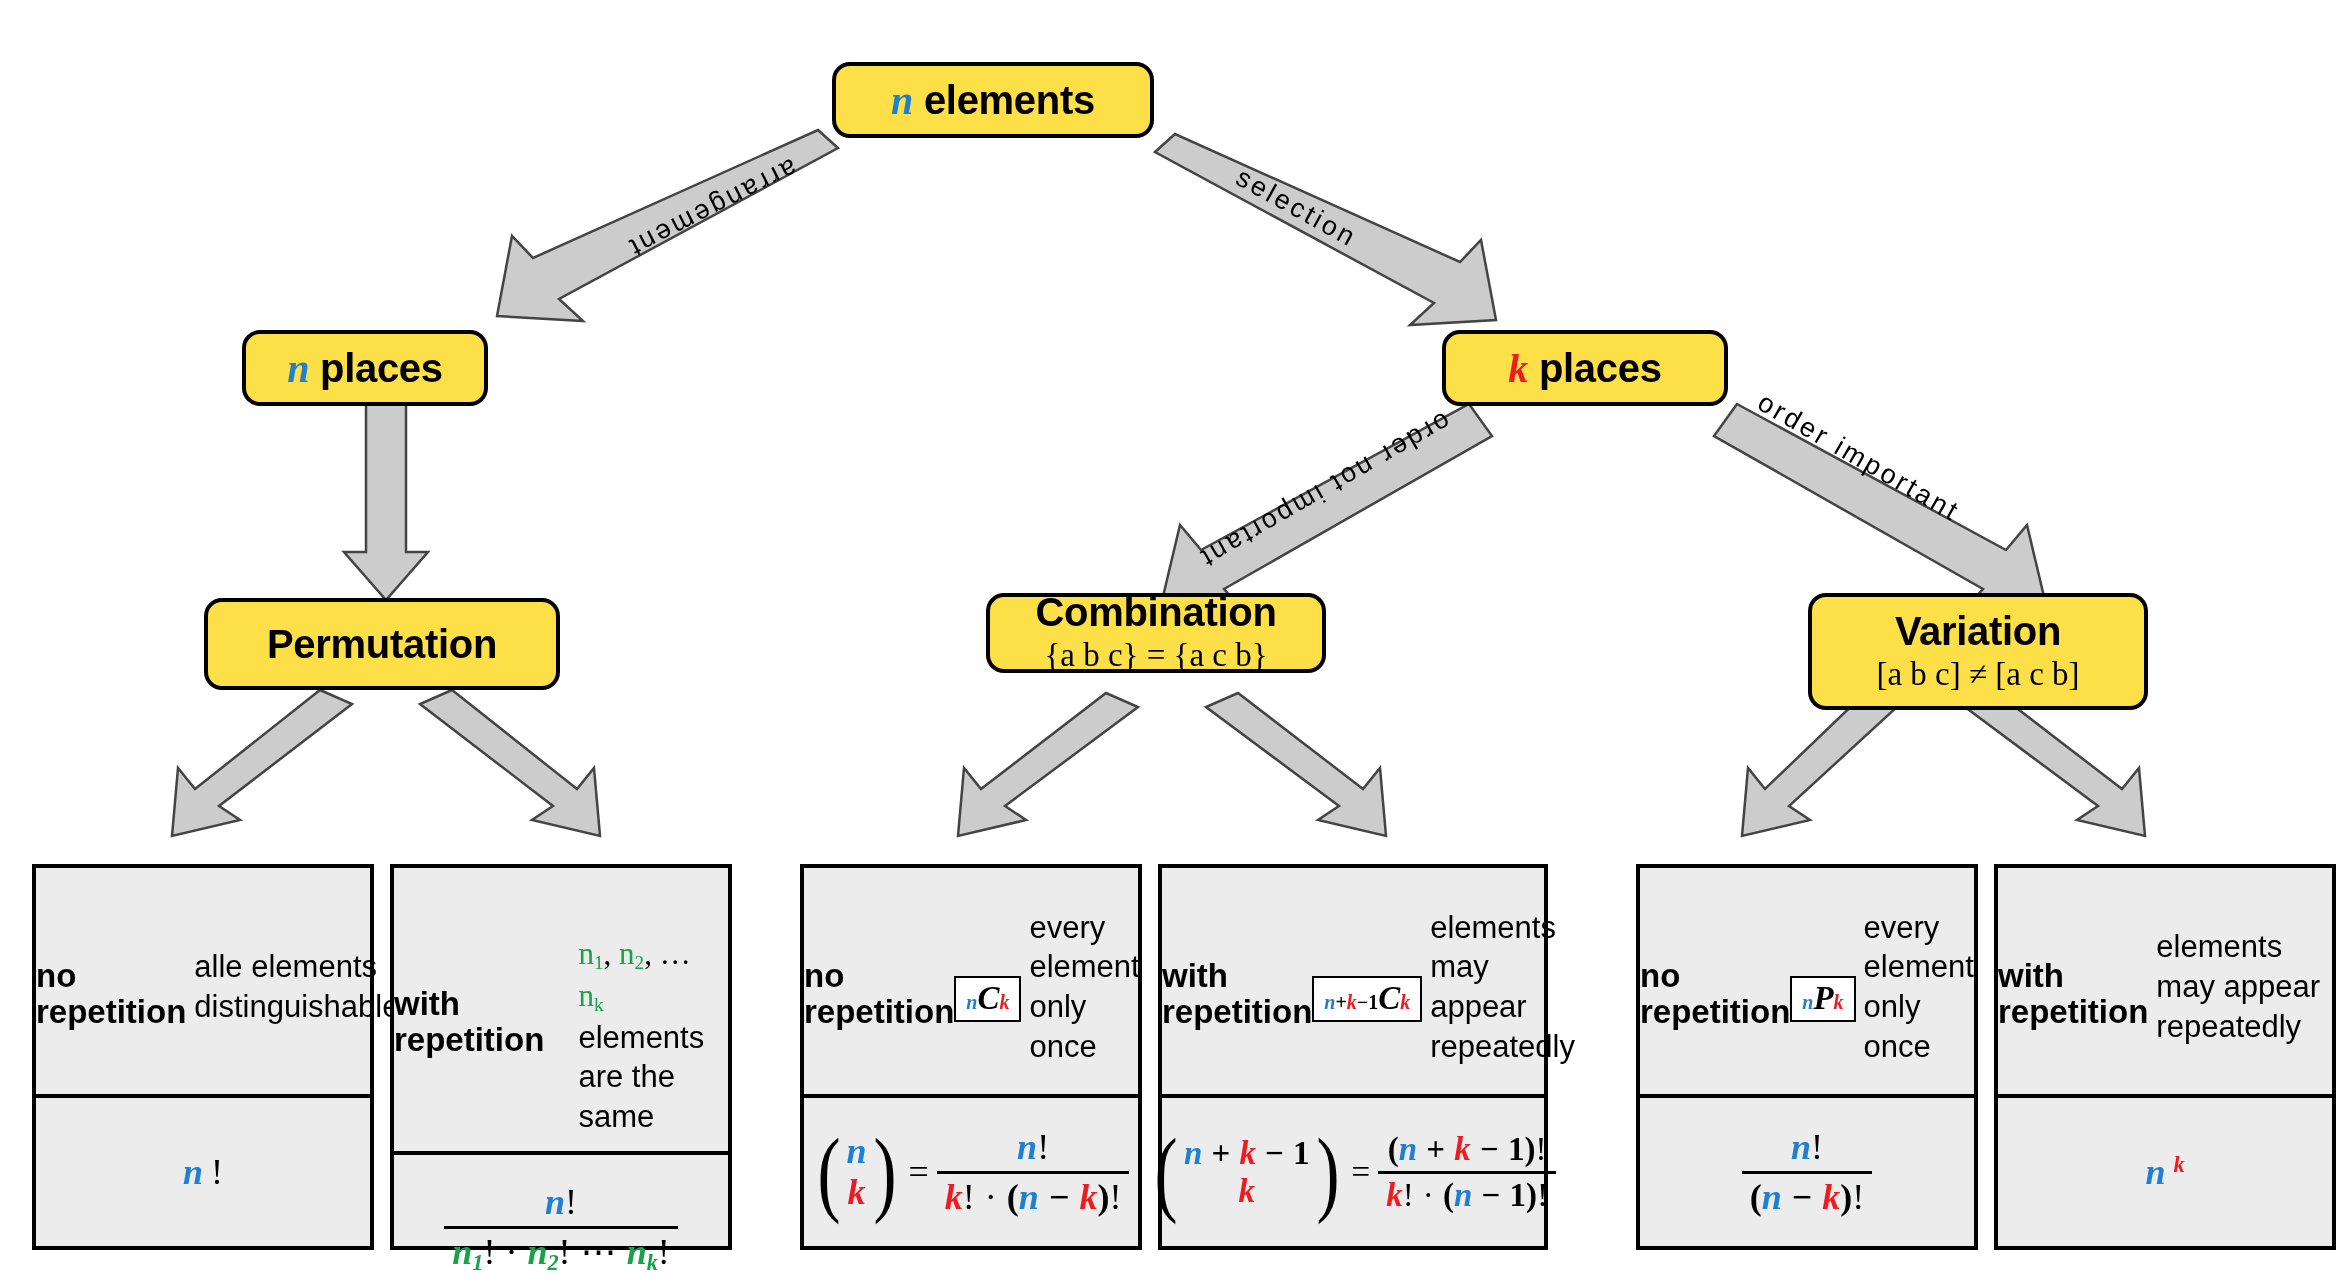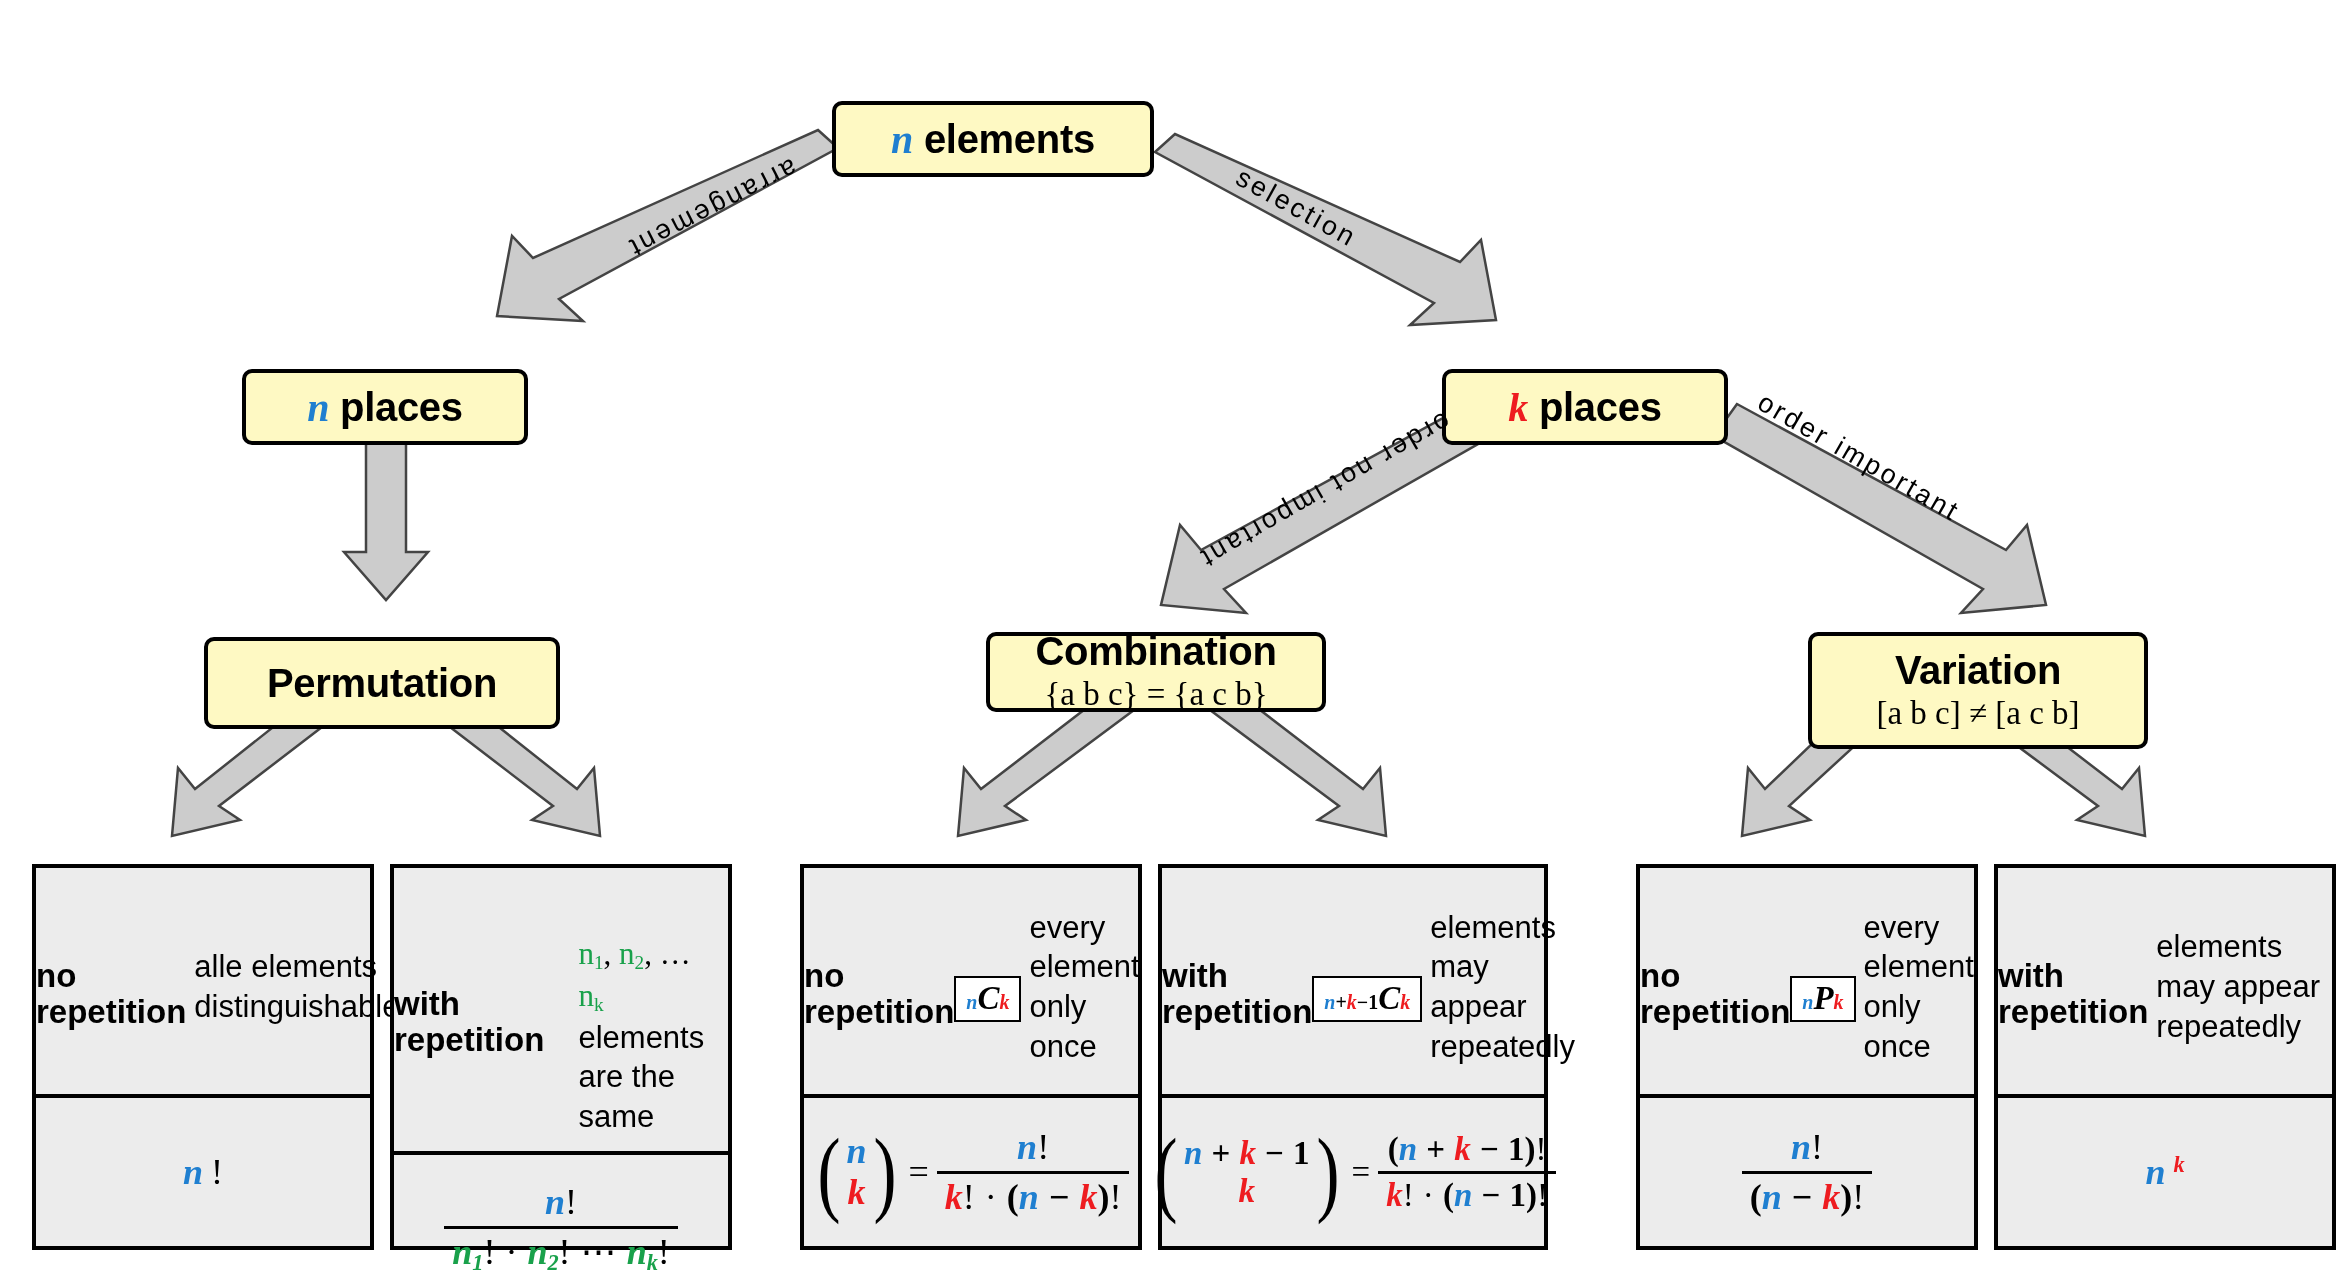--- a/index.html
+++ b/index.html
@@ -17,30 +17,29 @@
   svg.arrows{
     position:absolute;
     left:0; top:0;
     width:2349px; height:1281px;
     pointer-events:none;
   }
   
   .node{
     position:absolute;
     box-sizing:border-box;
-    background:#fef9c3;
+    background:#fde047;
     border:4px solid #000;
-    border-radius:10px;
+    border-radius:18px;
     display:flex;
     flex-direction:column;
     align-items:center;
     justify-content:center;
     text-align:center;
     z-index:5;
-    margin-top:39px;
   }
   .node .title{
     font-weight:bold;
     font-size:40px;
     line-height:1.05;
     letter-spacing:-0.3px;
   }
   .node .sub{
     font-family:"Liberation Serif", serif;
     font-size:33px;
@@ -215,21 +214,21 @@
 
   <div class="edge-label" style="left:1760px; top:385px; transform:rotate(30deg);">order important</div>
 
   <div class="node" style="left:832px; top:62px; width:322px; height:76px;">
     <div class="title">
       <span class="mb blue">n</span>
       <span>elements</span>
     </div>
   </div>
 
-  <div class="node" style="left:242px; top:330px; width:286px; height:76px;">
+  <div class="node" style="left:242px; top:330px; width:246px; height:76px;">
     <div class="title">
       <span class="mb blue">n</span>
       <span>places</span>
     </div>
   </div>
 
   <div class="node" style="left:1442px; top:330px; width:286px; height:76px;">
     <div class="title">
       <span class="mb red">k</span>
       <span>places</span>

